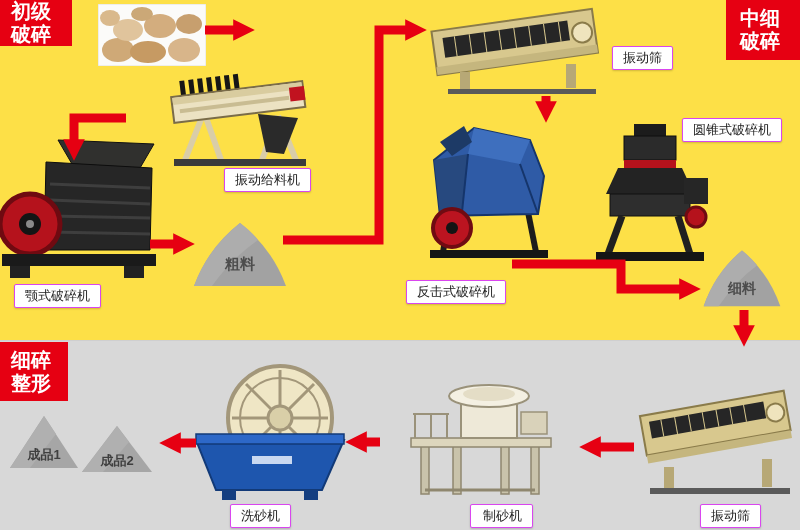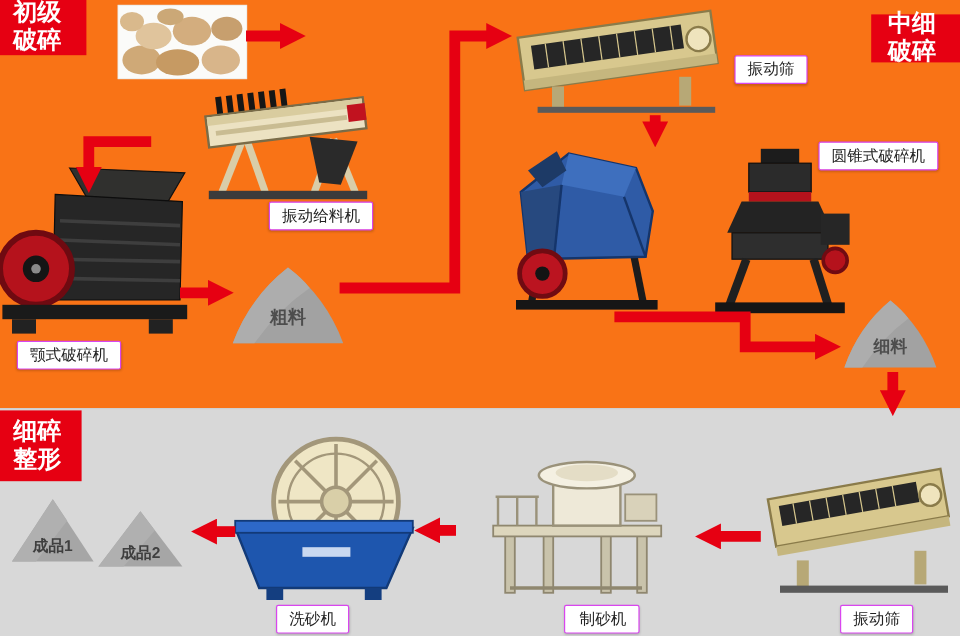--- a/index.html
+++ b/index.html
@@ -1,17 +1,17 @@
 <!DOCTYPE html>
 <html><head>
 <meta charset="utf-8">
 <style>
   * { margin:0; padding:0; box-sizing:border-box; }
   html,body { background:#ffffff; font-family:"Liberation Sans","DejaVu Sans",sans-serif; }
-  #stage { position:relative; width:800px; height:530px; background:#f97316; overflow:hidden; }
+  #stage { position:relative; width:800px; height:530px; background:#fde047; overflow:hidden; }
   .abs { position:absolute; }
   .bg-bottom { position:absolute; left:0; top:340px; width:800px; height:190px; background:#d8d8d8; border-top:1px solid #cfcfcf; }
   .badge { position:absolute; background:#e60012; color:#fff; font-weight:bold; font-size:20px;
            line-height:1.15; display:flex; flex-direction:column; justify-content:center; padding-left:11px; }
   .label-box { position:absolute; background:#ffffff; border:1px solid #d946ef; border-radius:2px;
                color:#222; font-size:13px; line-height:22px; height:24px; padding:0 10px;
                white-space:nowrap; text-align:center; box-shadow:0 1px 2px rgba(0,0,0,.18); }
   .pile-text { position:absolute; left:0; width:100%; text-align:center; color:#4d4d4d;
                font-weight:bold; font-size:15px; }
   .product-text { position:absolute; left:0; width:100%; text-align:center; color:#3f3f3f;
@@ -22,21 +22,21 @@
 <body>
 
 <div id="stage">
 
   <div class="bg-bottom"></div>
 
   <div class="badge" style="left:0;top:0;width:72px;height:46px;">
     <div>初级</div>
     <div>破碎</div>
   </div>
-  <div class="badge" style="left:726px;top:12px;width:74px;height:40px;padding-left:14px;">
+  <div class="badge" style="left:726px;top:0;width:74px;height:60px;padding-left:14px;">
     <div>中细</div>
     <div>破碎</div>
   </div>
   <div class="badge" style="left:0;top:342px;width:68px;height:59px;">
     <div>细碎</div>
     <div>整形</div>
   </div>
 
   <div class="abs" style="left:98px;top:4px;">
     <svg width="108" height="62" viewBox="0 0 108 62">
@@ -271,17 +271,18 @@
       <path d="M634,447 H590" marker-end="url(#ah)"></path>
       <path d="M380,442 H356" marker-end="url(#ah)"></path>
       <path d="M196,443 H170" marker-end="url(#ah)"></path>
     </g>
   </svg>
 
   <div class="label-box" style="left:224px;top:168px;">振动给料机</div>
   <div class="label-box" style="left:14px;top:284px;">颚式破碎机</div>
   <div class="label-box" style="left:612px;top:46px;">振动筛</div>
   <div class="label-box" style="left:682px;top:118px;">圆锥式破碎机</div>
+  <div class="label-box" style="left:406px;top:280px;">反击式破碎机</div>
   <div class="label-box" style="left:230px;top:504px;">洗砂机</div>
   <div class="label-box" style="left:470px;top:504px;padding-left:12px;">制砂机</div>
   <div class="label-box" style="left:700px;top:504px;">振动筛</div>
 
 </div>
 
 </body></html>

